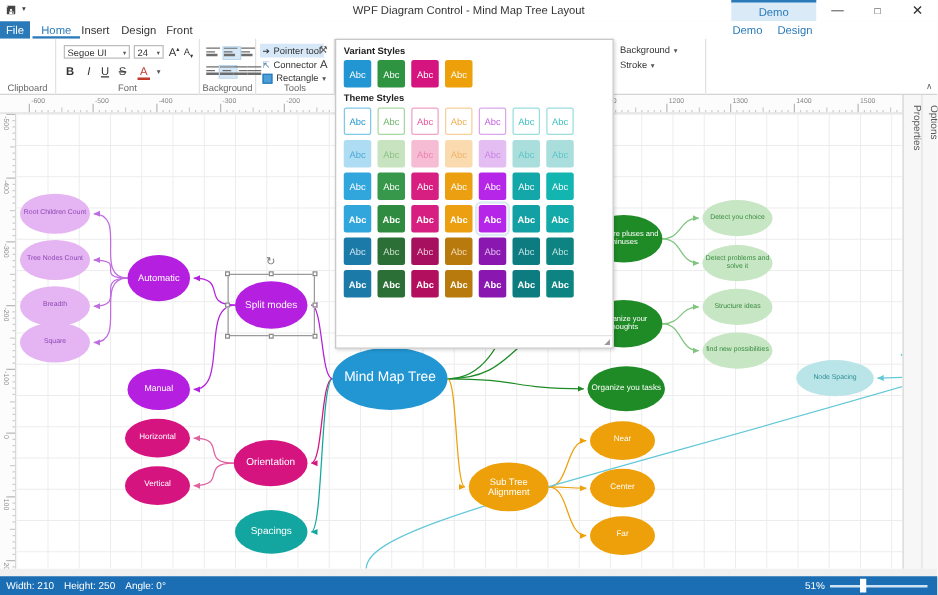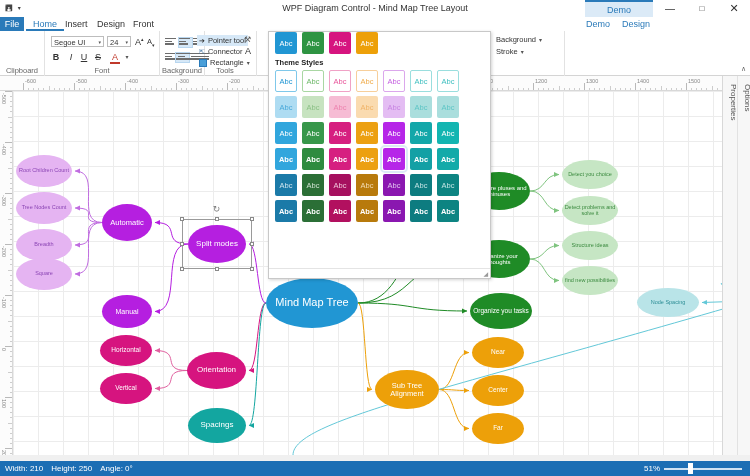--- a/index.html
+++ b/index.html
@@ -300,21 +300,21 @@
         </div>
         <div class="align-ico" style="left:38px; top:20px;">
           <i style="width:11px;"></i>
             <i style="width:11px;"></i>
             <i style="width:11px;"></i>
         </div>
       </div>
       <div class="rglabel">Background</div>
     </div>
 
-    <div class="rgroup" style="left:194px; width:63px;">
+    <div class="rgroup" style="left:205px; width:63px;">
       <div class="rgbody">
         <div class="tool-item sel" style="left:3px; top:2px; padding:1px 2px;">
           <span style="font-size:7px;">➔</span>
           <span>Pointer tool</span>
         </div>
         <div class="tool-item" style="left:3px; top:13px; padding:1px 2px;">
           <span style="font-size:7px; color:#4a7aa8;">⇱</span>
           <span>Connector</span>
         </div>
         <div class="tool-item" style="left:3px; top:24px; padding:1px 2px;">
@@ -740,20 +740,21 @@
     <span class="sc-ico" style="left:5px; top:4px;">⚲</span>
     <span class="sc-ico" style="left:17px; top:4px;">◯</span>
   </div>
   <div class="sidetabs">
     <div class="sidedivider"></div>
     <div class="sidetab t1">Properties</div>
     <div class="sidetab t2">Options</div>
   </div>
 
   <div class="stylepanel">
+    <div class="sp-title">Variant Styles</div>
     <div class="sp-row" id="variant-row">
         <div class="swatch" style="background: rgb(33, 150, 211); color: rgb(255, 255, 255);">Abc</div>
         <div class="swatch" style="background: rgb(46, 148, 66); color: rgb(255, 255, 255);">Abc</div>
         <div class="swatch" style="background: rgb(214, 20, 127); color: rgb(255, 255, 255);">Abc</div>
         <div class="swatch" style="background: rgb(237, 160, 9); color: rgb(255, 255, 255);">Abc</div>
       </div>
     <div class="sp-title">Theme Styles</div>
     <div id="theme-rows">
         <div class="sp-row">
           <div class="swatch" style="background: rgb(255, 255, 255); color: rgb(33, 150, 211); border: 1px solid rgb(127, 200, 234);">Abc</div>

